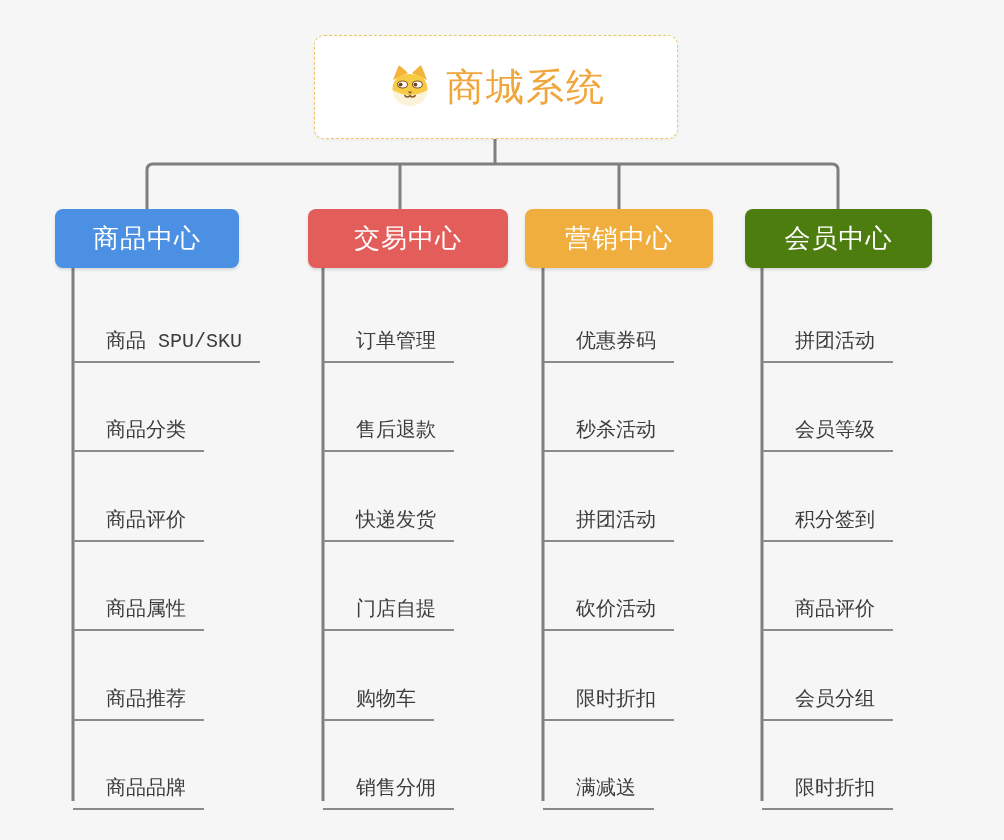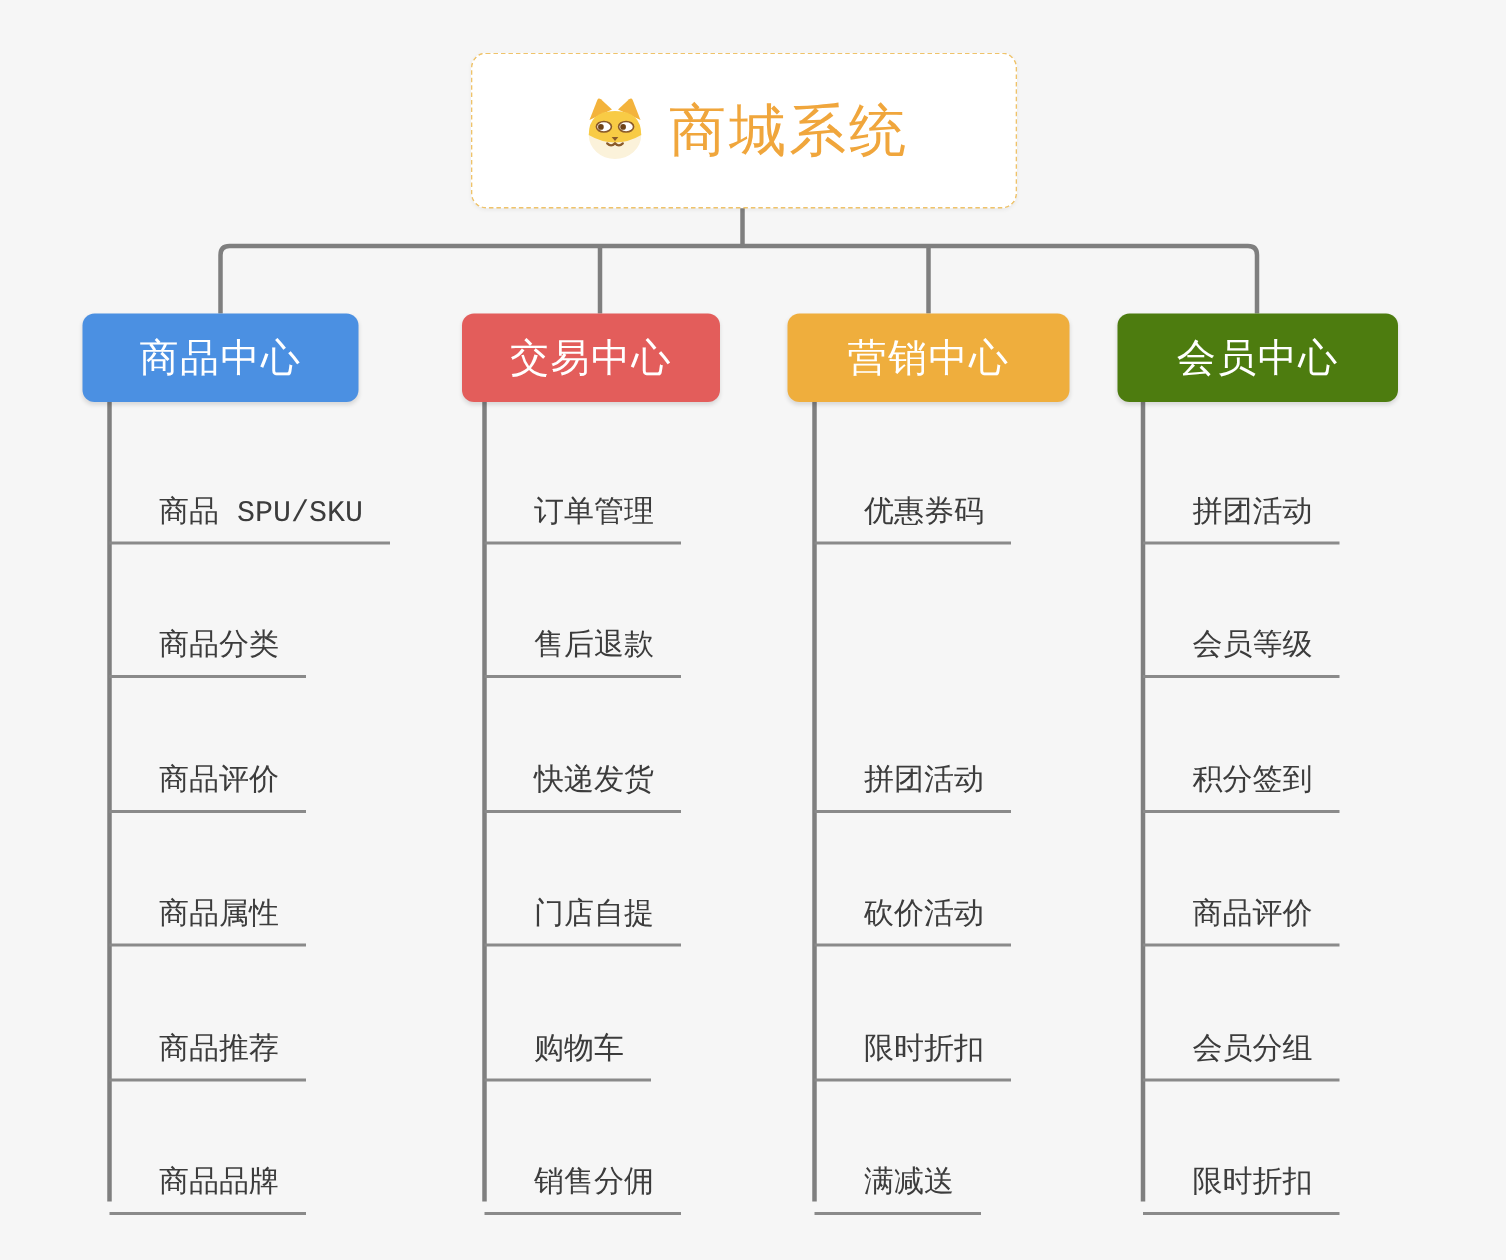--- a/index.html
+++ b/index.html
@@ -32,21 +32,21 @@
 
   .branch{
     position:absolute;top:209px;height:59px;
     border-radius:8px;
     display:flex;align-items:center;justify-content:center;
     color:#ffffff;font-size:26px;letter-spacing:1px;
     box-shadow:0 2px 3px rgba(0,0,0,0.12);
     z-index:2;cursor:pointer;white-space:nowrap;
   }
   .b1{left:55px;width:184px;}
-  .b2{left:308px;width:172px;}
+  .b2{left:308px;width:200px;}
   .b3{left:525px;width:188px;font-family:Liberation Serif, serif;}
   .b4{left:745px;width:187px;}
 
   .leaf{
     position:absolute;
     height:46px;
     display:flex;align-items:flex-end;
     padding:0 18px 7px 33px;
     border-bottom:2px solid #8a8a8a;
     font-size:20px;color:#3c3c3c;
@@ -111,20 +111,21 @@
   <div class="leaf c2 r1">订单管理</div>
 
   <div class="leaf c1 r6">商品品牌</div>
   <div class="leaf c2 r2">售后退款</div>
   <div class="leaf c2 r4">门店自提</div>
   <div class="leaf c2 r3">快递发货</div>
   <div class="leaf c2 r5">购物车</div>
   <div class="leaf c2 r6">销售分佣</div>
 
   <div class="leaf c3 r1">优惠券码</div>
+  <div class="leaf c3 r2">秒杀活动</div>
   <div class="leaf c3 r3">拼团活动</div>
   <div class="leaf c3 r4">砍价活动</div>
   <div class="leaf c3 r5">限时折扣</div>
   <div class="leaf c3 r6">满减送</div>
 
   <div class="leaf c4 r1">拼团活动</div>
   <div class="leaf c4 r2">会员等级</div>
   <div class="leaf c4 r3">积分签到</div>
   <div class="leaf c4 r4">商品评价</div>
   <div class="leaf c4 r5">会员分组</div>

